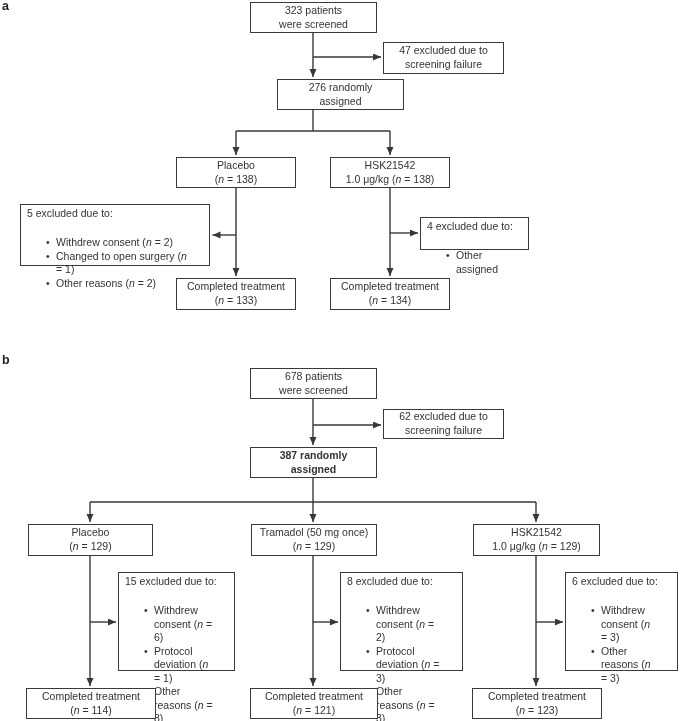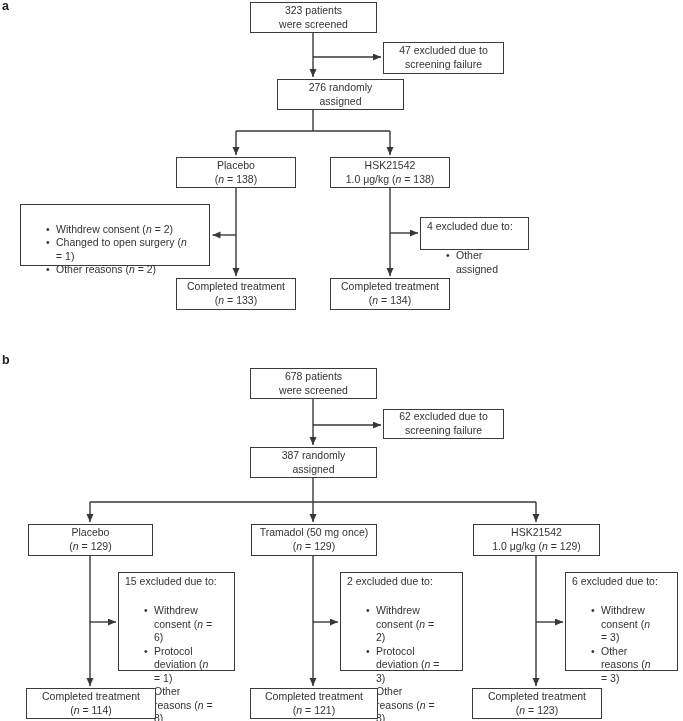--- a/index.html
+++ b/index.html
@@ -90,20 +90,21 @@
     <span class="line">Placebo</span>
     <span class="line">(<i>n</i> = 138)</span>
   </div>
 
   <div class="box center" style="left:330px; top:157px; width:120px; height:31px;">
     <span class="line">HSK21542</span>
     <span class="line">1.0 μg/kg (<i>n</i> = 138)</span>
   </div>
 
   <div class="box excl" style="left:20px; top:204px; width:190px; height:62px;">
+    <div>5 excluded due to:</div>
     <ul>
       <li>Withdrew consent (<i>n</i> = 2)</li>
       <li>Changed to open surgery (<i>n</i> = 1)</li>
       <li>Other reasons (<i>n</i> = 2)</li>
     </ul>
   </div>
 
   <div class="box excl" style="left:420px; top:217px; width:109px; height:33px;">
     <div>4 excluded due to:</div>
     <ul>
@@ -126,21 +127,21 @@
   <div class="box center" style="left:250px; top:368px; width:127px; height:31px;">
     <span class="line">678 patients</span>
     <span class="line">were screened</span>
   </div>
 
   <div class="box center" style="left:383px; top:409px; width:121px; height:30px;">
     <span class="line">62 excluded due to</span>
     <span class="line">screening failure</span>
   </div>
 
-  <div class="box center" style="left:250px; top:447px; width:127px; height:31px;">
+  <div class="box center" style="left:250px; top:447px; width:127px; height:31px;font-weight:bold;">
     <span class="line">387 randomly</span>
     <span class="line">assigned</span>
   </div>
 
   <div class="box center" style="left:28px; top:524px; width:125px; height:32px;">
     <span class="line">Placebo</span>
     <span class="line">(<i>n</i> = 129)</span>
   </div>
 
   <div class="box center" style="left:251px; top:524px; width:126px; height:32px;">
@@ -156,21 +157,21 @@
   <div class="box excl" style="left:118px; top:572px; width:117px; height:99px;">
     <div>15 excluded due to:</div>
     <ul>
       <li>Withdrew consent (<i>n</i> = 6)</li>
       <li>Protocol deviation (<i>n</i> = 1)</li>
       <li>Other reasons (<i>n</i> = 8)</li>
     </ul>
   </div>
 
   <div class="box excl" style="left:340px; top:572px; width:123px; height:99px;">
-    <div>2 excluded due to:</div>
+    <div>8 excluded due to:</div>
     <ul>
       <li>Withdrew consent (<i>n</i> = 2)</li>
       <li>Protocol deviation (<i>n</i> = 3)</li>
       <li>Other reasons (<i>n</i> = 3)</li>
     </ul>
   </div>
 
   <div class="box excl" style="left:565px; top:572px; width:113px; height:99px;">
     <div>6 excluded due to:</div>
     <ul>

